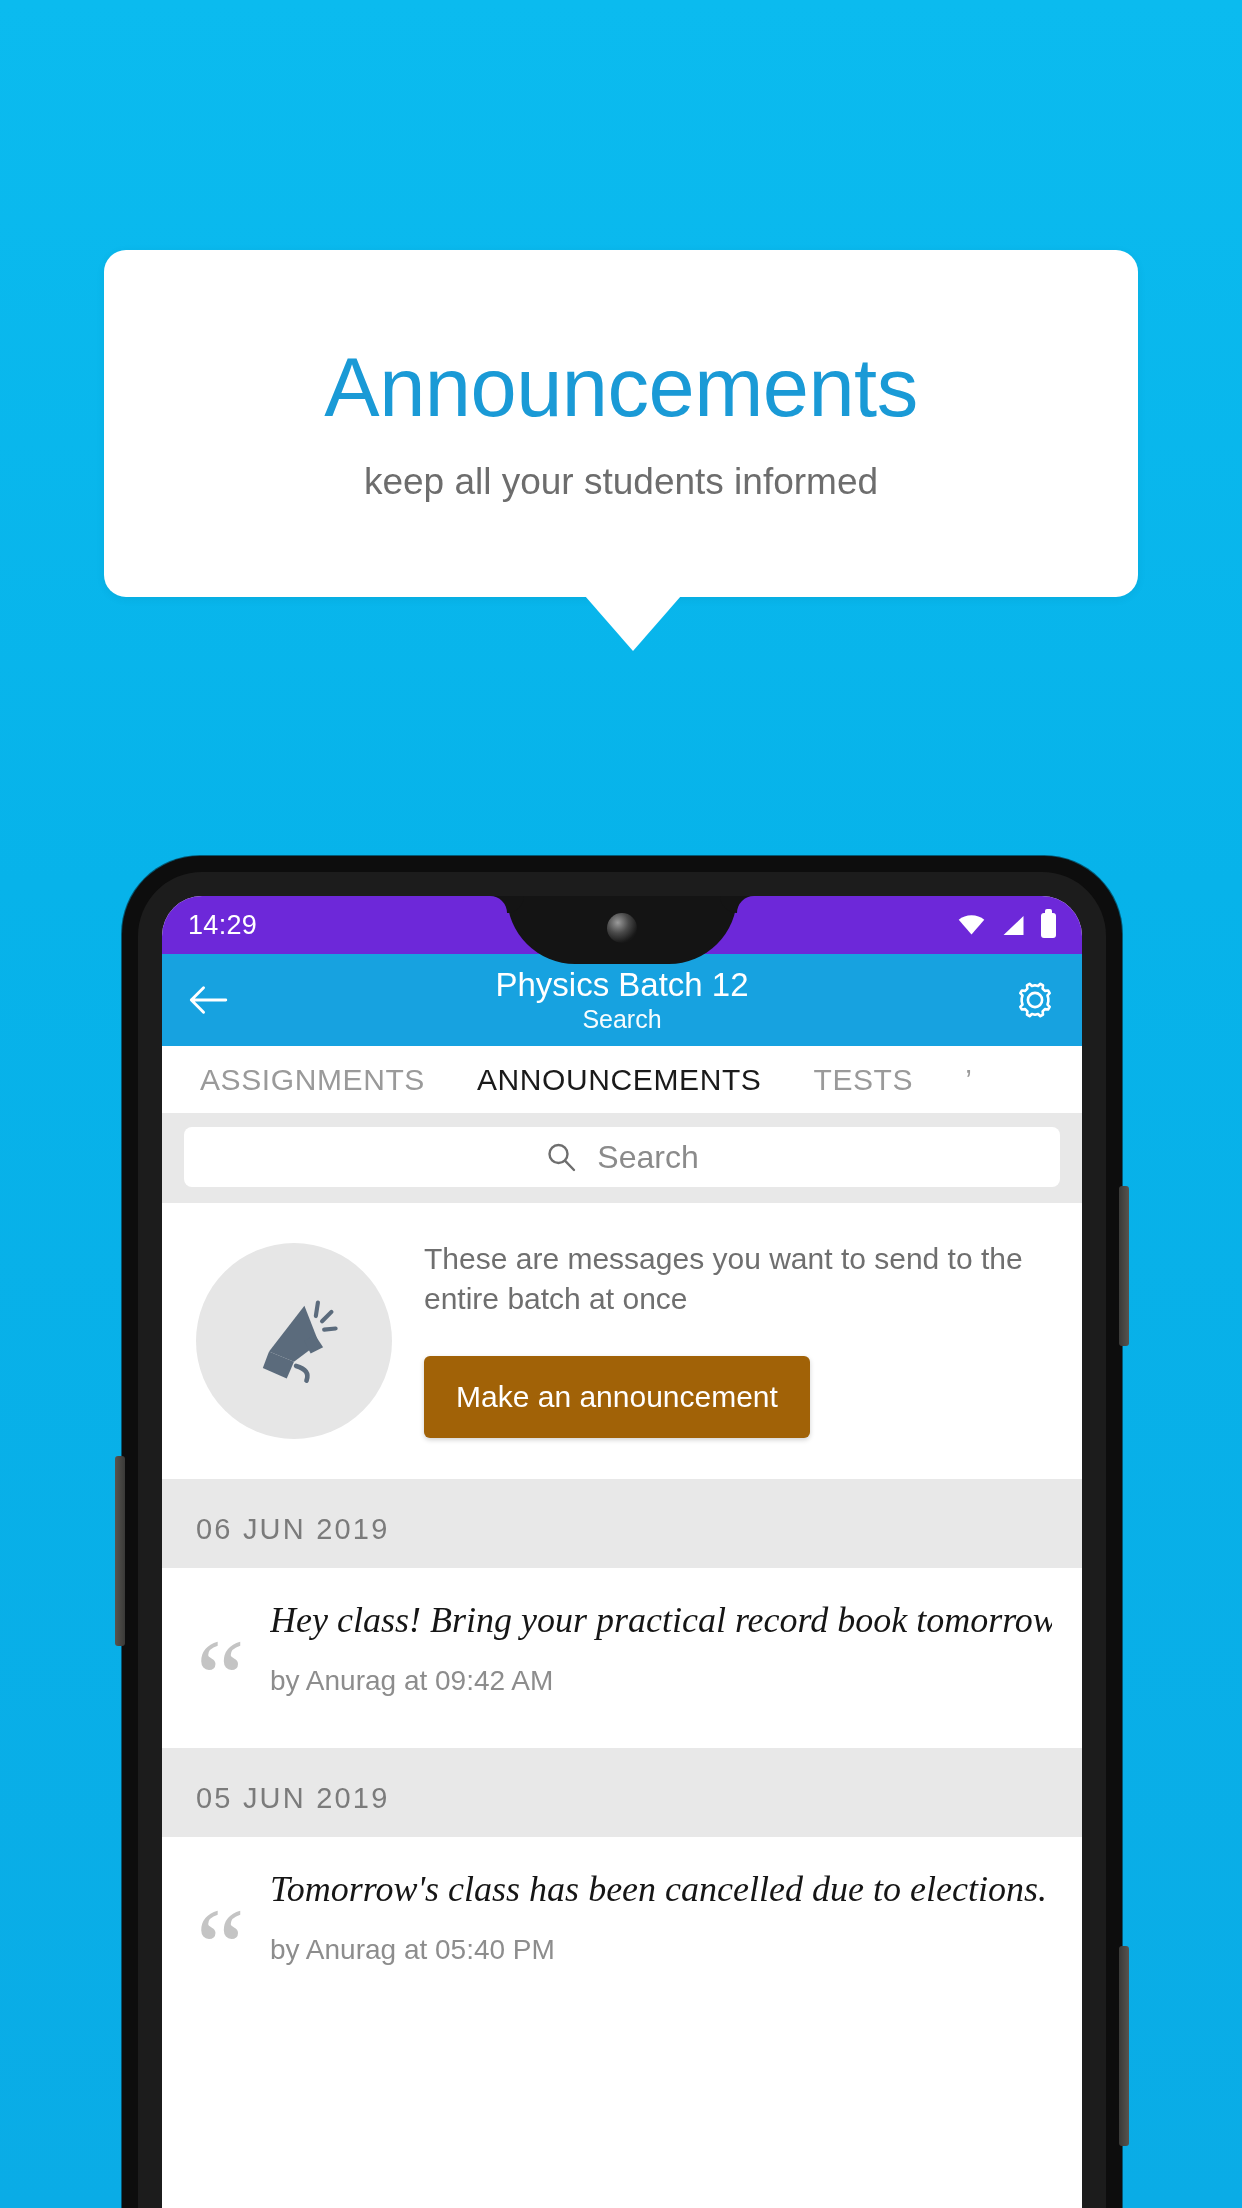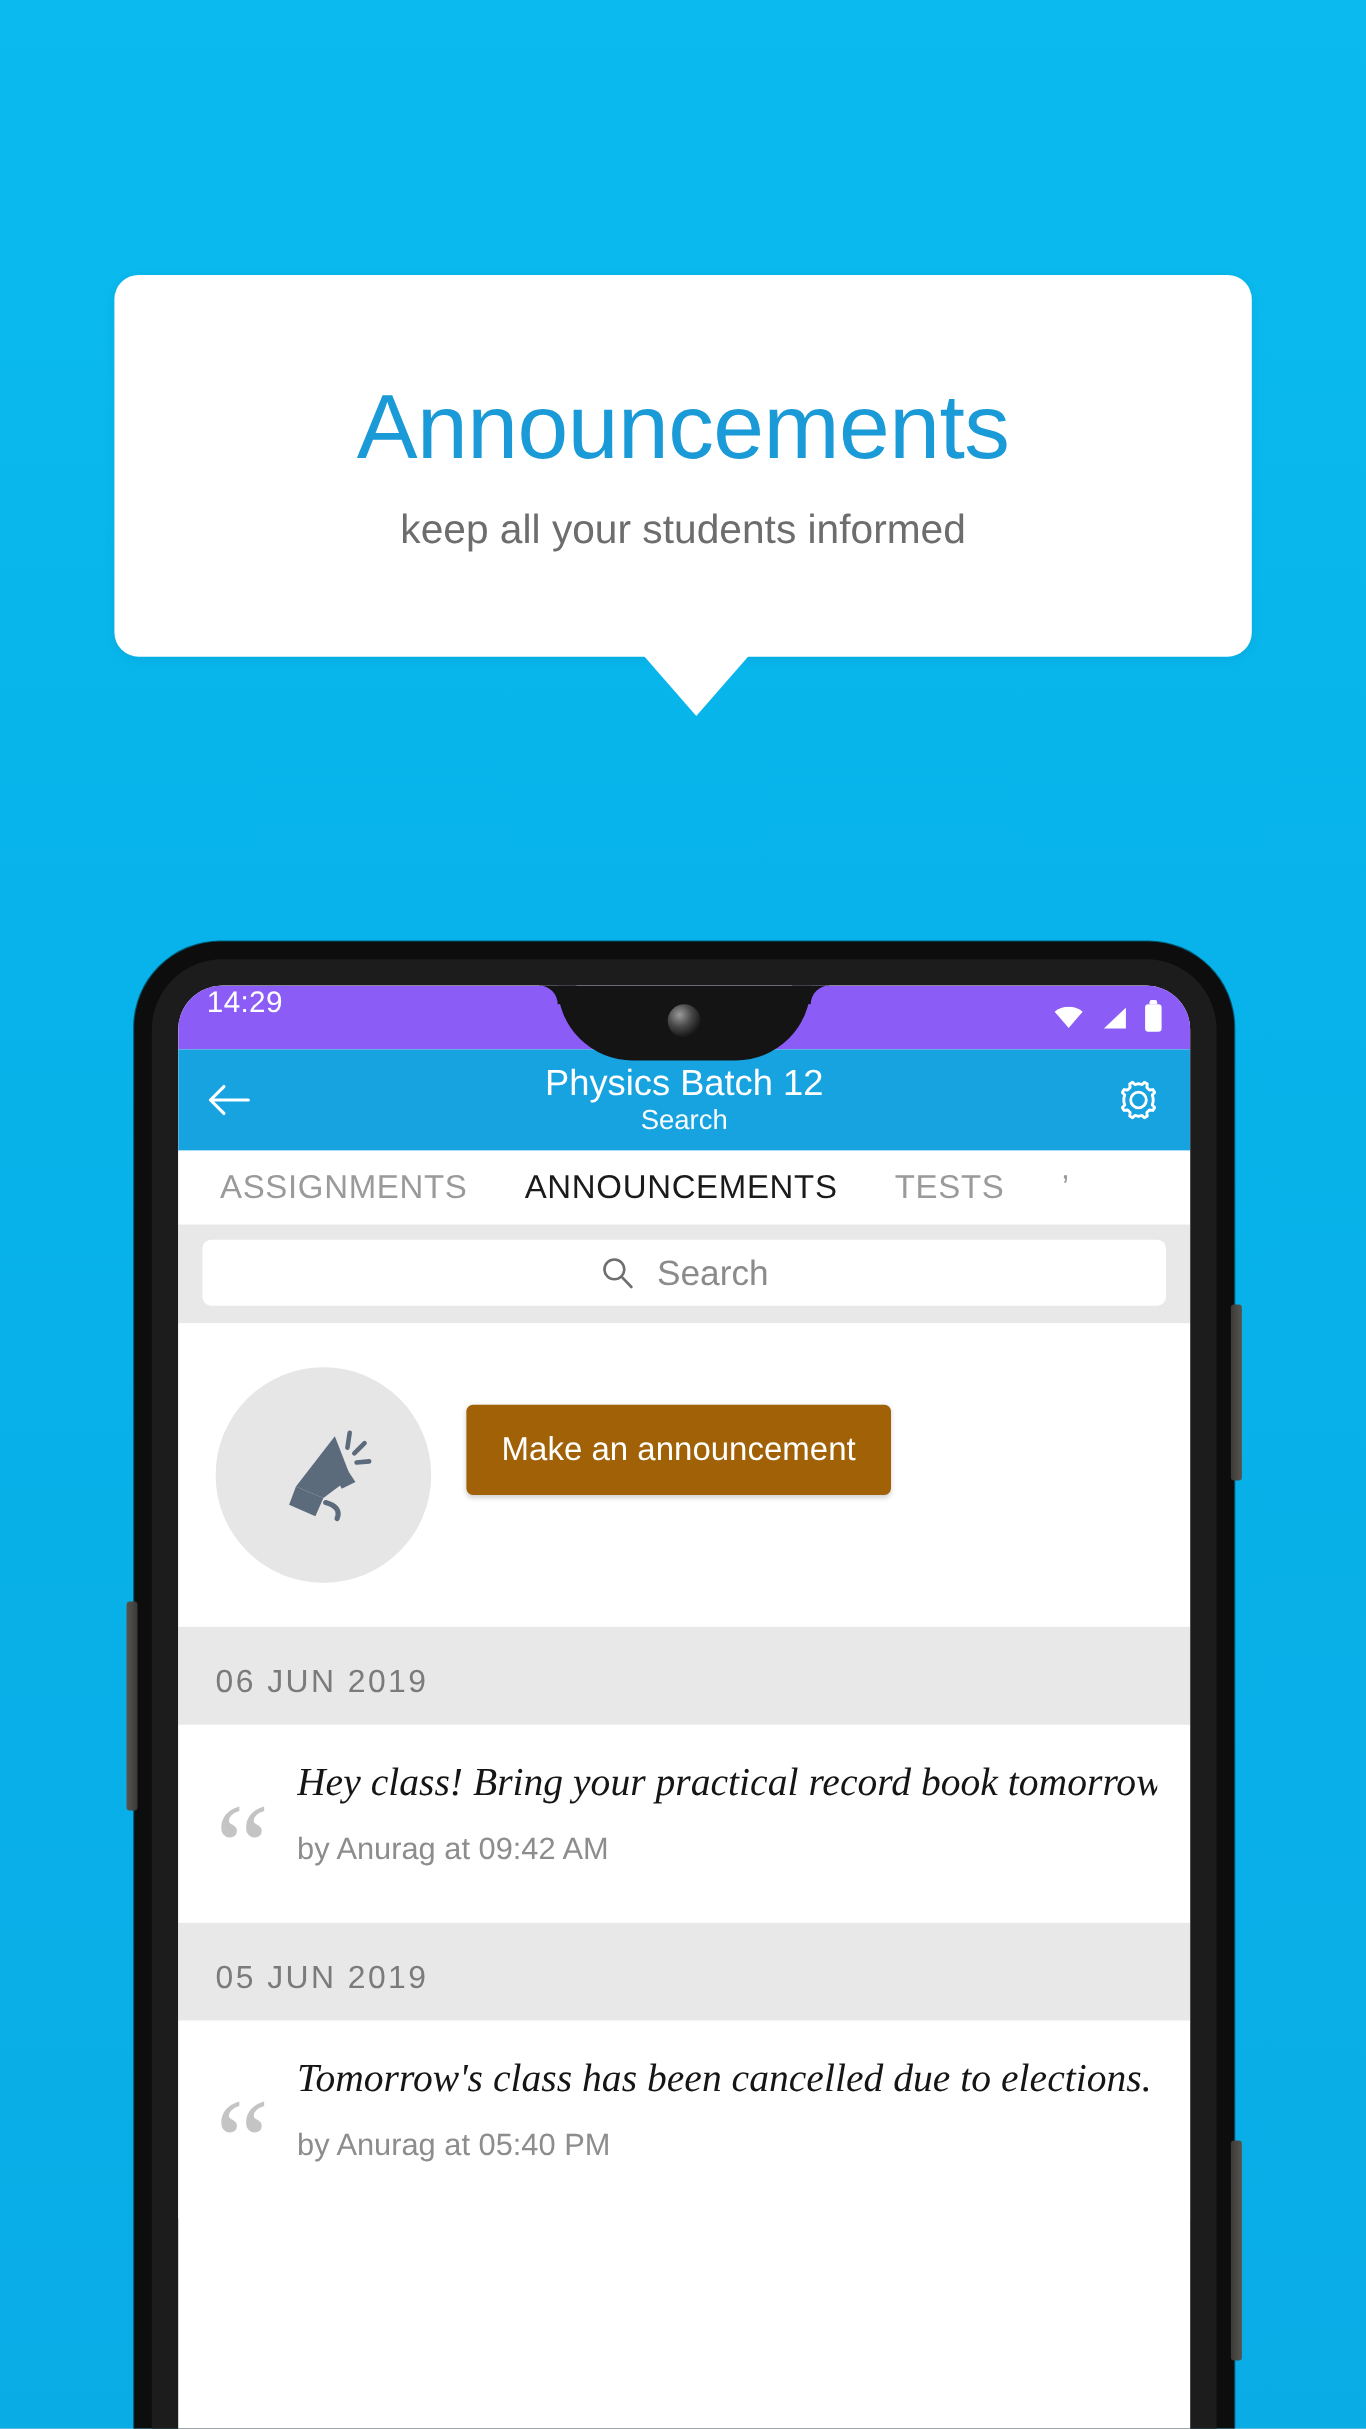--- a/index.html
+++ b/index.html
@@ -82,22 +82,22 @@
     width:920px; height:1460px;
     background:#ffffff;
     border-radius:40px 40px 0 0;
     overflow:hidden;
   }
 
   
   .statusbar {
     position:relative;
     height:58px;
-    background:#8b5cf6;
-    display:flex; 
+    background:#6d28d9;
+    display:flex; align-items:center;
     padding:0 26px;
   }
   .status-time {
     color:#ffffff; font-size:27px; font-weight:500;
     letter-spacing:0.3px; z-index:3;
   }
   .status-icons {
     margin-left:auto; display:flex; align-items:center; gap:16px; z-index:3;
   }
   .ico-wifi  { width:27px; height:20px; }
@@ -347,20 +347,21 @@
             </g>
             <path d="M52 74 q14 4 10 14" fill="none" stroke="#5b6b7c" stroke-width="4.5" stroke-linecap="round"></path>
             <g stroke="#5b6b7c" stroke-width="4" stroke-linecap="round">
               <path d="M73 13 L71 26"></path>
               <path d="M86 22 L77 31"></path>
               <path d="M90 38 L79 39"></path>
             </g>
           </svg>
         </div>
         <div class="empty-right">
+          <div class="empty-desc">These are messages you want to send to the entire batch at once</div>
           <button class="make-btn">Make an announcement</button>
         </div>
       </div>
 
       <div class="date-header">06  JUN  2019</div>
       <div class="ann-row">
         <div class="quote-mark">“</div>
         <div class="ann-body">
           <div class="ann-text">Hey class! Bring your practical record book tomorrow and get it checked by me. If anyon…</div>
           <div class="ann-by">by Anurag at 09:42 AM</div>

